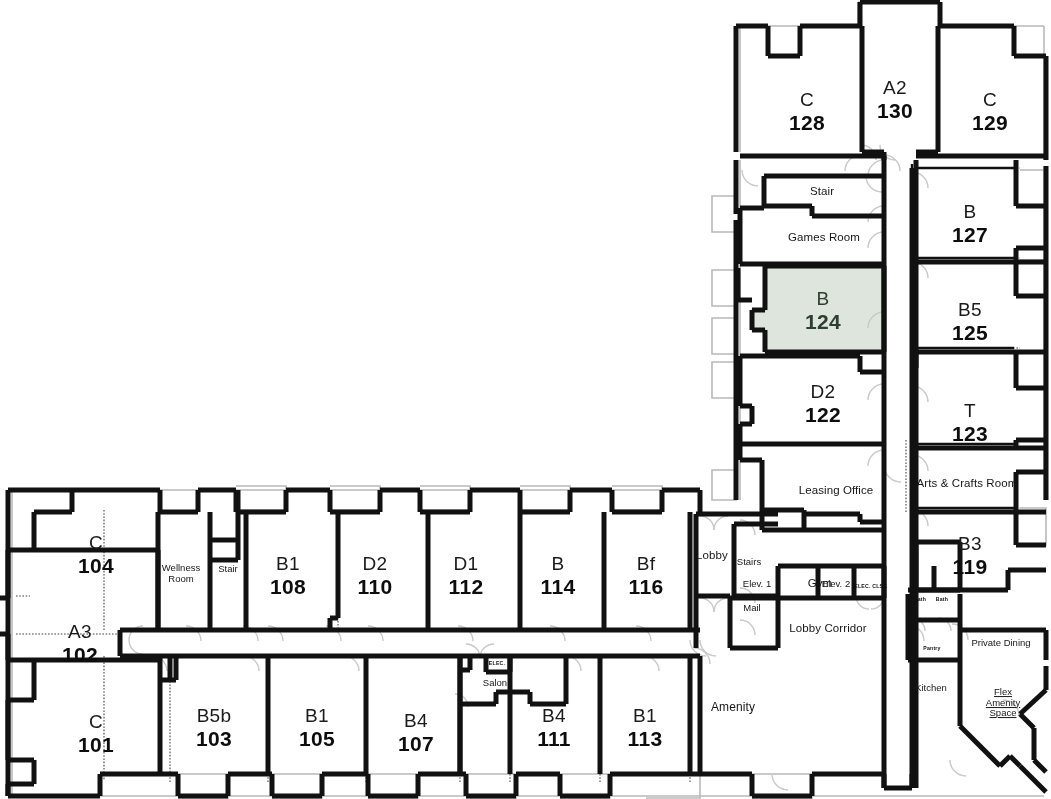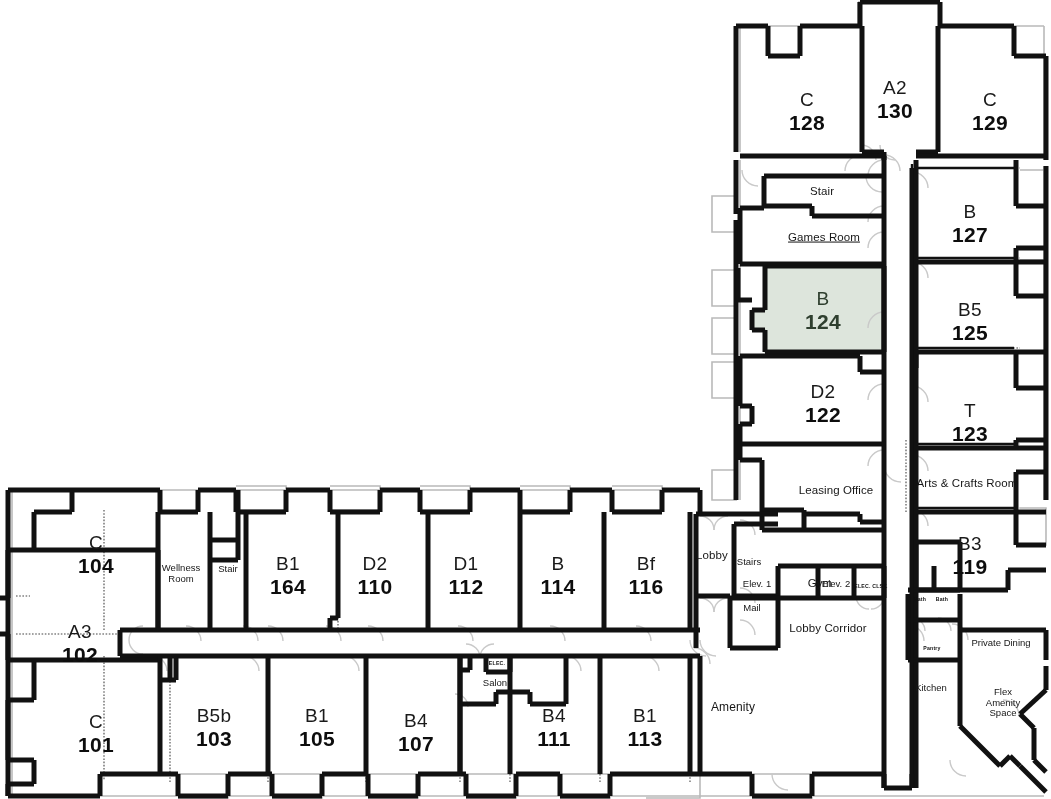--- a/index.html
+++ b/index.html
@@ -519,35 +519,35 @@
       <div class="lbl" style="left: 990px; top: 112px;"><span class="plan-type">C</span><span class="unit-no">129</span></div>
       <div class="lbl" style="left: 970px; top: 224px;"><span class="plan-type">B</span><span class="unit-no">127</span></div>
       <div class="lbl" style="left: 970px; top: 322px;"><span class="plan-type">B5</span><span class="unit-no">125</span></div>
       <div class="lbl highlight" style="left: 823px; top: 311px;"><span class="plan-type">B</span><span class="unit-no">124</span></div>
       <div class="lbl" style="left: 970px; top: 423px;"><span class="plan-type">T</span><span class="unit-no">123</span></div>
       <div class="lbl" style="left: 823px; top: 404px;"><span class="plan-type">D2</span><span class="unit-no">122</span></div>
       <div class="lbl" style="left: 970px; top: 556px;"><span class="plan-type">B3</span><span class="unit-no">119</span></div>
       <div class="lbl" style="left: 96px; top: 555px;"><span class="plan-type">C</span><span class="unit-no">104</span></div>
       <div class="lbl" style="left: 80px; top: 644px;"><span class="plan-type">A3</span><span class="unit-no">102</span></div>
       <div class="lbl" style="left: 96px; top: 734px;"><span class="plan-type">C</span><span class="unit-no">101</span></div>
-      <div class="lbl" style="left: 288px; top: 576px;"><span class="plan-type">B1</span><span class="unit-no">164</span></div>
+      <div class="lbl" style="left: 288px; top: 576px;"><span class="plan-type">B1</span><span class="unit-no">108</span></div>
       <div class="lbl" style="left: 375px; top: 576px;"><span class="plan-type">D2</span><span class="unit-no">110</span></div>
       <div class="lbl" style="left: 466px; top: 576px;"><span class="plan-type">D1</span><span class="unit-no">112</span></div>
       <div class="lbl" style="left: 558px; top: 576px;"><span class="plan-type">B</span><span class="unit-no">114</span></div>
       <div class="lbl" style="left: 646px; top: 576px;"><span class="plan-type">Bf</span><span class="unit-no">116</span></div>
       <div class="lbl" style="left: 214px; top: 728px;"><span class="plan-type">B5b</span><span class="unit-no">103</span></div>
       <div class="lbl" style="left: 317px; top: 728px;"><span class="plan-type">B1</span><span class="unit-no">105</span></div>
       <div class="lbl" style="left: 416px; top: 733px;"><span class="plan-type">B4</span><span class="unit-no">107</span></div>
       <div class="lbl" style="left: 554px; top: 728px;"><span class="plan-type">B4</span><span class="unit-no">111</span></div>
       <div class="lbl" style="left: 645px; top: 728px;"><span class="plan-type">B1</span><span class="unit-no">113</span></div>
     </div>
 
   <div id="room-labels">
       <div class="lbl room" style="left: 822px; top: 191px;">Stair</div>
-      <div class="lbl room" style="left: 824px; top: 237px; text-decoration: underline;">Games Room</div>
+      <div class="lbl room" style="left: 824px; top: 237px;">Games Room</div>
       <div class="lbl room" style="left: 836px; top: 490px;">Leasing Office</div>
       <div class="lbl room" style="left: 967px; top: 483px;">Arts &amp; Crafts Room</div>
       <div class="lbl room" style="left: 820px; top: 550px; margin-top: 33px;">Gym</div>
       <div class="lbl room" style="left: 712px; top: 555px;">Lobby</div>
       <div class="lbl room-sm" style="left: 749px; top: 562px;">Stairs</div>
       <div class="lbl room-sm" style="left: 752px; top: 608px;">Mail</div>
       <div class="lbl room-sm" style="left: 757px; top: 584px;">Elev. 1</div>
       <div class="lbl room-sm" style="left: 836px; top: 584px;">Elev. 2</div>
       <div class="lbl room-xs" style="left: 871px; top: 587px;">ELEC. CLST.</div>
       <div class="lbl room" style="left: 828px; top: 628px;">Lobby Corridor</div>
@@ -555,18 +555,18 @@
 Room</div>
       <div class="lbl room-sm" style="left: 228px; top: 569px;">Stair</div>
       <div class="lbl room-sm" style="left: 483px; top: 683px; padding-left: 24px;">Salon</div>
       <div class="lbl room-xs" style="left: 497px; top: 664px;">ELEC.</div>
       <div class="lbl room amenity" style="left: 733px; top: 708px;">Amenity</div>
       <div class="lbl room-xs" style="left: 920px; top: 600px;">Bath</div>
       <div class="lbl room-xs" style="left: 942px; top: 600px;">Bath</div>
       <div class="lbl room-xs" style="left: 932px; top: 649px;">Pantry</div>
       <div class="lbl room-sm" style="left: 931px; top: 678px; margin-top: 10px;">Kitchen</div>
       <div class="lbl room-sm" style="left: 1001px; top: 643px;">Private Dining</div>
-      <div class="lbl room-sm" style="left: 1003px; top: 703px;">Flex
+      <div class="lbl room-sm" style="left: 1003px; top: 703px; text-decoration: underline;">Flex
 Amenity
 Space</div>
     </div>
 
 </div>
 
 </body></html>

